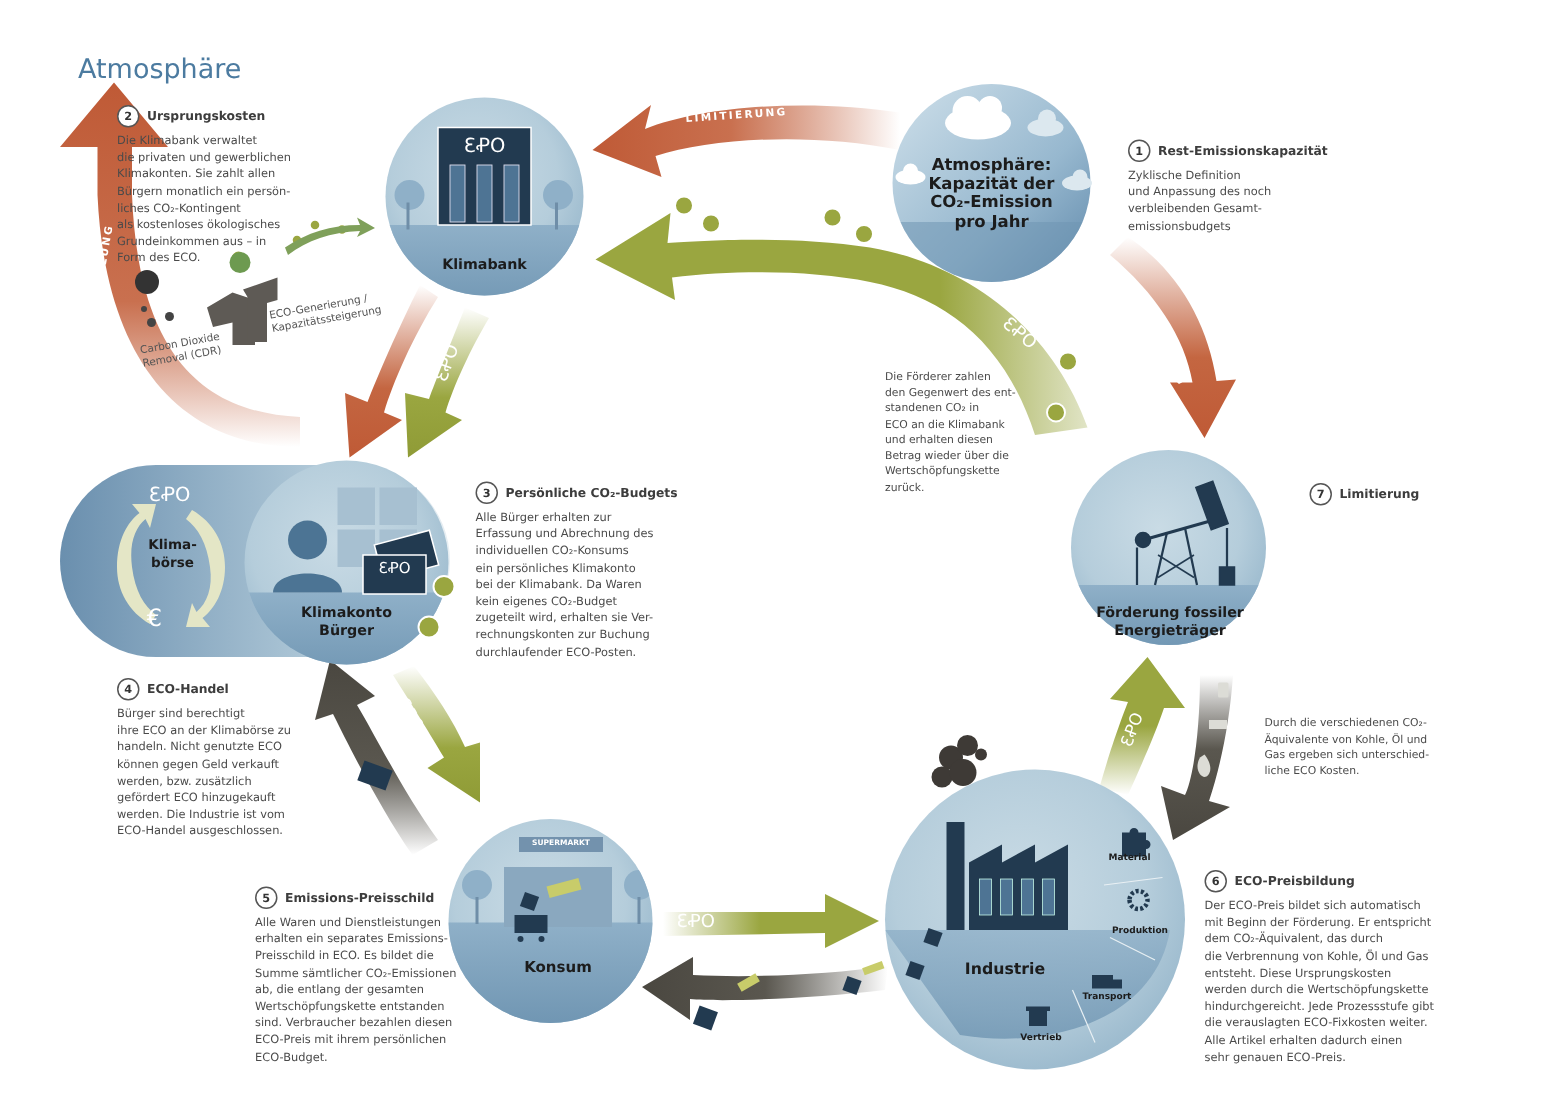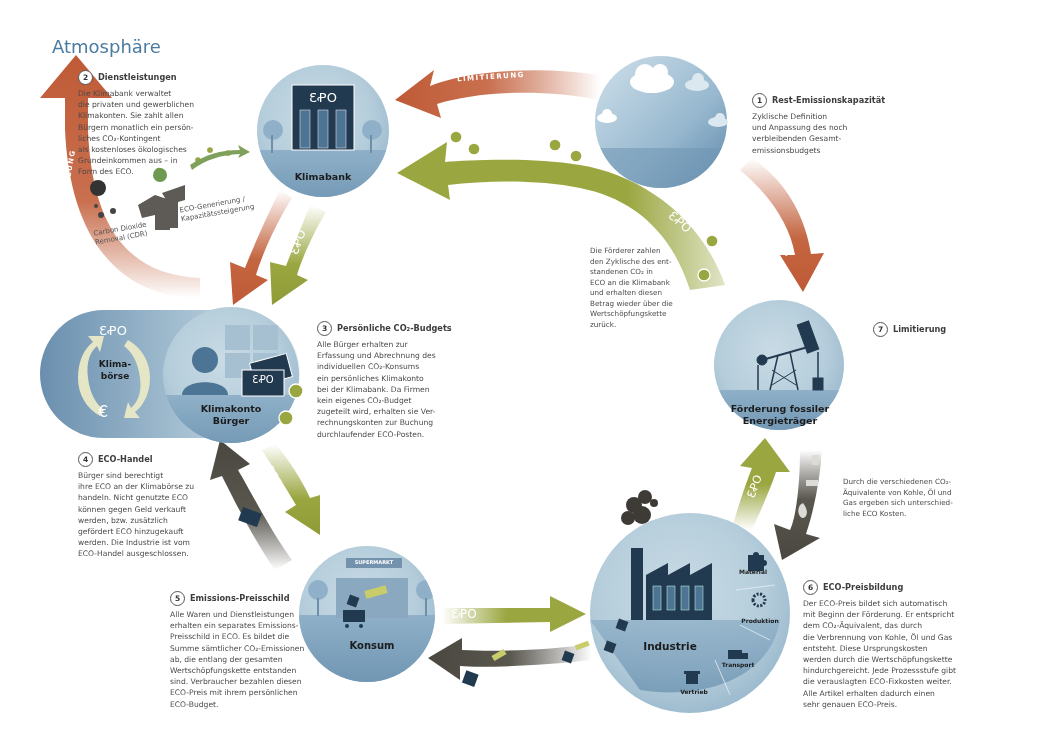--- a/index.html
+++ b/index.html
@@ -312,20 +312,26 @@
   <rect x="464" y="672" width="13" height="13" fill="#223a50" transform="rotate(20 470 678)"></rect>
   <rect x="563" y="652" width="10" height="10" fill="#223a50" transform="rotate(20 568 657)"></rect>
   <rect x="617" y="620" width="10" height="10" fill="#223a50" transform="rotate(20 622 625)"></rect>
   <rect x="605" y="642" width="10" height="10" fill="#223a50" transform="rotate(20 610 647)"></rect>
   <rect x="492" y="652" width="14" height="6" fill="#c8cc6a" transform="rotate(-30 499 655)"></rect>
   <rect x="575" y="643" width="14" height="5" fill="#c8cc6a" transform="rotate(-20 582 645)"></rect>
 </svg>
 
 <div class="title">Atmosphäre</div>
 
+<div class="node-label" style="left:596px;top:104px;width:130px;font-size:11px;line-height:12.5px;">
+  <div>Atmosphäre:</div>
+  <div>Kapazität der</div>
+  <div>CO₂-Emission</div>
+  <div>pro Jahr</div>
+</div>
 <div class="node-label" style="left:283px;top:171px;width:80px;font-size:9.5px;">Klimabank</div>
 <div class="node-label" style="left:298px;top:90px;width:50px;font-size:13px;color:#fff;font-weight:normal;">ƐꝒO</div>
 
 <div class="node-label" style="left:80px;top:358px;width:70px;font-size:9px;line-height:12px;">
   <div>Klima-</div>
   <div>börse</div>
 </div>
 <div class="node-label" style="left:88px;top:323px;width:50px;font-size:13px;color:#fff;font-weight:normal;">ƐꝒO</div>
 <div class="node-label" style="left:93px;top:402px;width:20px;font-size:16px;color:#fff;font-weight:normal;">€</div>
 
@@ -377,21 +383,21 @@
     <div>Zyklische Definition</div>
     <div>und Anpassung des noch</div>
     <div>verbleibenden Gesamt-</div>
     <div>emissionsbudgets</div>
   </div>
 </div>
 
 <div class="txt" style="left:78px;top:70px;width:160px;">
   <div class="head">
         <span class="num">2</span>
-        <span>Dienstleistungen</span>
+        <span>Ursprungskosten</span>
       </div>
   <div>
     <div>Die Klimabank verwaltet</div>
     <div>die privaten und gewerblichen</div>
     <div>Klimakonten. Sie zahlt allen</div>
     <div>Bürgern monatlich ein persön-</div>
     <div>liches CO₂-Kontingent</div>
     <div>als kostenloses ökologisches</div>
     <div>Grundeinkommen aus – in</div>
     <div>Form des ECO.</div>
@@ -401,21 +407,21 @@
 <div class="txt" style="left:317px;top:321px;width:160px;">
   <div class="head">
         <span class="num">3</span>
         <span>Persönliche CO₂-Budgets</span>
       </div>
   <div>
     <div>Alle Bürger erhalten zur</div>
     <div>Erfassung und Abrechnung des</div>
     <div>individuellen CO₂-Konsums</div>
     <div>ein persönliches Klimakonto</div>
-    <div>bei der Klimabank. Da Firmen</div>
+    <div>bei der Klimabank. Da Waren</div>
     <div>kein eigenes CO₂-Budget</div>
     <div>zugeteilt wird, erhalten sie Ver-</div>
     <div>rechnungskonten zur Buchung</div>
     <div>durchlaufender ECO-Posten.</div>
   </div>
 </div>
 
 <div class="txt" style="left:78px;top:452px;width:150px;">
   <div class="head">
         <span class="num">4</span>
@@ -472,21 +478,21 @@
 
 <div class="txt" style="left:873px;top:322px;width:120px;">
   <div class="head">
         <span class="num">7</span>
         <span>Limitierung</span>
       </div>
 </div>
 
 <div class="txt" style="left:590px;top:246px;width:140px;font-size:7.2px;line-height:10.5px;">
   <div>Die Förderer zahlen</div>
-  <div>den Zyklische des ent-</div>
+  <div>den Gegenwert des ent-</div>
   <div>standenen CO₂ in</div>
   <div>ECO an die Klimabank</div>
   <div>und erhalten diesen</div>
   <div>Betrag wieder über die</div>
   <div>Wertschöpfungskette</div>
   <div>zurück.</div>
 </div>
 
 <div class="txt" style="left:843px;top:477px;width:140px;font-size:7.2px;line-height:10.5px;">
   <div>Durch die verschiedenen CO₂-</div>

